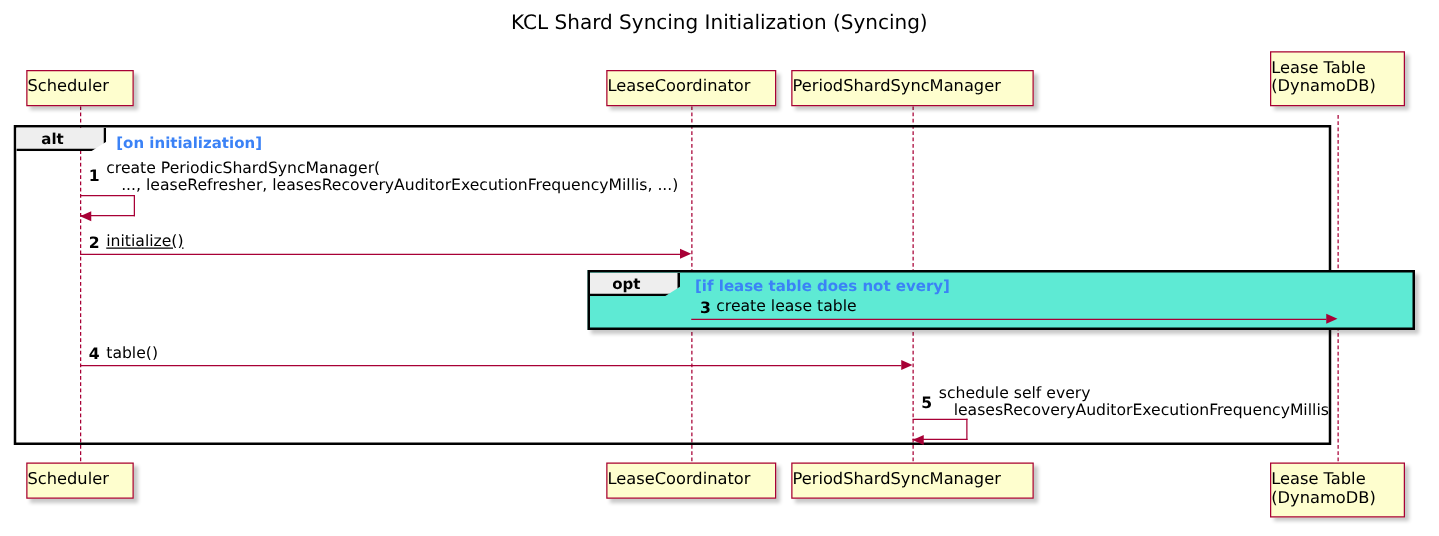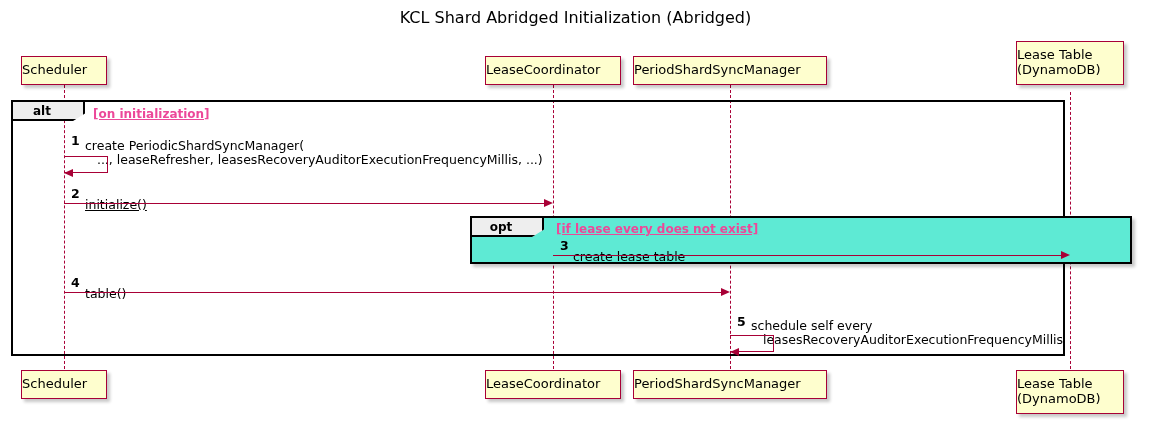--- a/index.html
+++ b/index.html
@@ -79,23 +79,22 @@
     color: #000000;
     text-align: center;
     line-height: 18px;
     padding-right: 12px;
     clip-path: polygon(0 0, 100% 0, 100% 60%, calc(100% - 12px) 100%, 0 100%);
   }
   .frag-label {
     position: absolute;
     font-size: 12px;
     font-weight: bold;
-    color: #ec4899;
+    color: #3b82f6;
     white-space: nowrap;
-    text-decoration: underline;
   }
 
   
   .msg-line {
     position: absolute;
     height: 0;
     border-top: 1.4px solid #A80036;
   }
   .arrow-right {
     position: absolute;
@@ -110,21 +109,20 @@
     border-top: 4.5px solid transparent;
     border-bottom: 4.5px solid transparent;
     border-right: 9px solid #A80036;
   }
   .msg-text {
     position: absolute;
     font-size: 12.5px;
     color: #000000;
     white-space: pre;
     line-height: 14px;
-    margin-top: 12px;
   }
   .msg-num {
     position: absolute;
     font-size: 12.5px;
     font-weight: bold;
     color: #000000;
     white-space: nowrap;
   }
 
   
@@ -134,36 +132,36 @@
     border-top: 1.4px solid #A80036;
     border-right: 1.4px solid #A80036;
     border-bottom: 1.4px solid #A80036;
   }
 </style>
 </head>
 <body>
 
 <div id="diagram">
 
-  <div class="title">KCL Shard Abridged Initialization (Abridged)</div>
+  <div class="title">KCL Shard Syncing Initialization (Syncing)</div>
 
   <div class="lifeline" style="left:64px; top:85px; height:284px;"></div>
   <div class="lifeline" style="left:553px; top:85px; height:284px;"></div>
   <div class="lifeline" style="left:730px; top:85px; height:284px;"></div>
   <div class="lifeline" style="left:1070px; top:92px; height:277px;"></div>
 
   <div class="fragment" style="left:11px; top:100px; width:1054px; height:256px;">
     <div class="frag-tab" style="width:72px;">alt</div>
   </div>
   <div class="frag-label" style="left:93px; top:107px;">[on initialization]</div>
 
   <div class="fragment opt-frag" style="left:470px; top:216px; width:662px; height:48px;">
     <div class="frag-tab" style="width:72px;">opt</div>
   </div>
-  <div class="frag-label" style="left:556px; top:246px; transform:translateY(-24px);">[if lease every does not exist]</div>
+  <div class="frag-label" style="left:556px; top:246px; transform:translateY(-24px);">[if lease table does not every]</div>
 
   <div class="msg-num" style="left:71px; top:133px;">1</div>
   <div class="msg-text" style="left:85px; top:127px;">create PeriodicShardSyncManager(
    ..., leaseRefresher, leasesRecoveryAuditorExecutionFrequencyMillis, ...)</div>
   <div class="selfloop" style="left:64px; top:156px; width:44px; height:17px;"></div>
   <div class="arrow-left" style="left:64px; top:168.5px;"></div>
 
   <div class="msg-num" style="left:71px; top:186px;">2</div>
   <div class="msg-text" style="left:85px; top:186px;text-decoration:underline;">initialize()</div>
   <div class="msg-line" style="left:64px; top:203px; width:480px;"></div>

